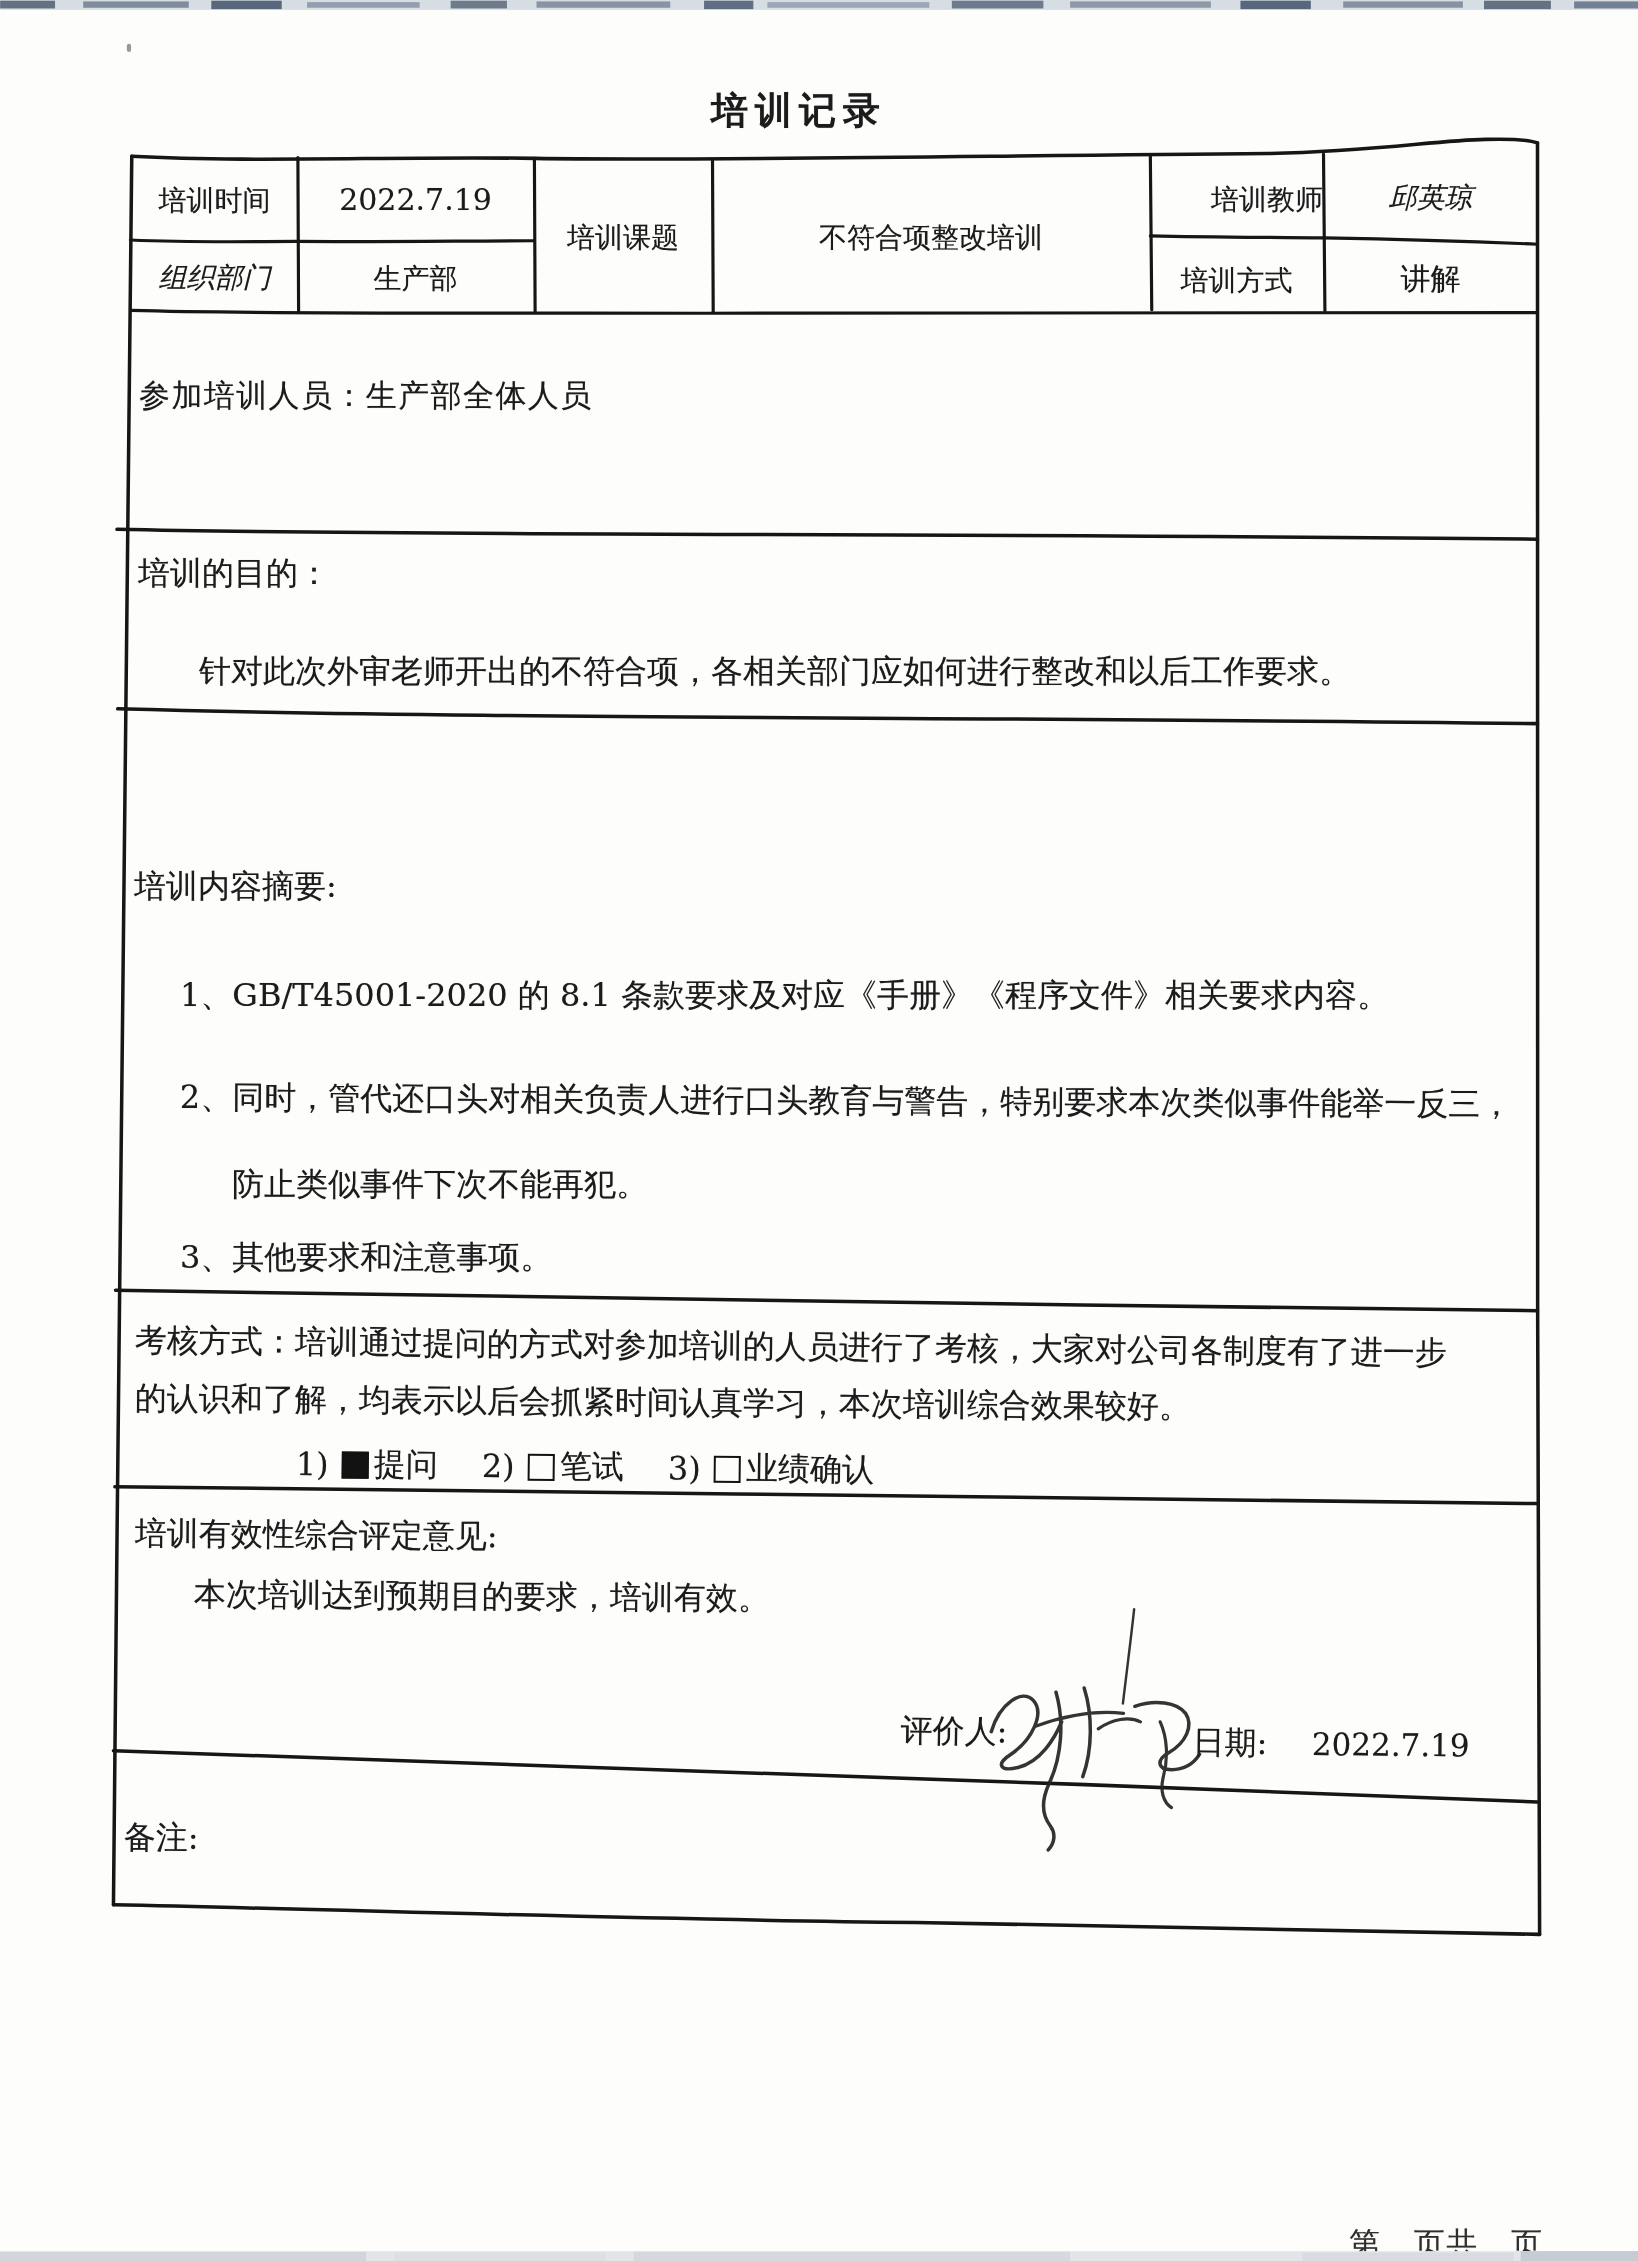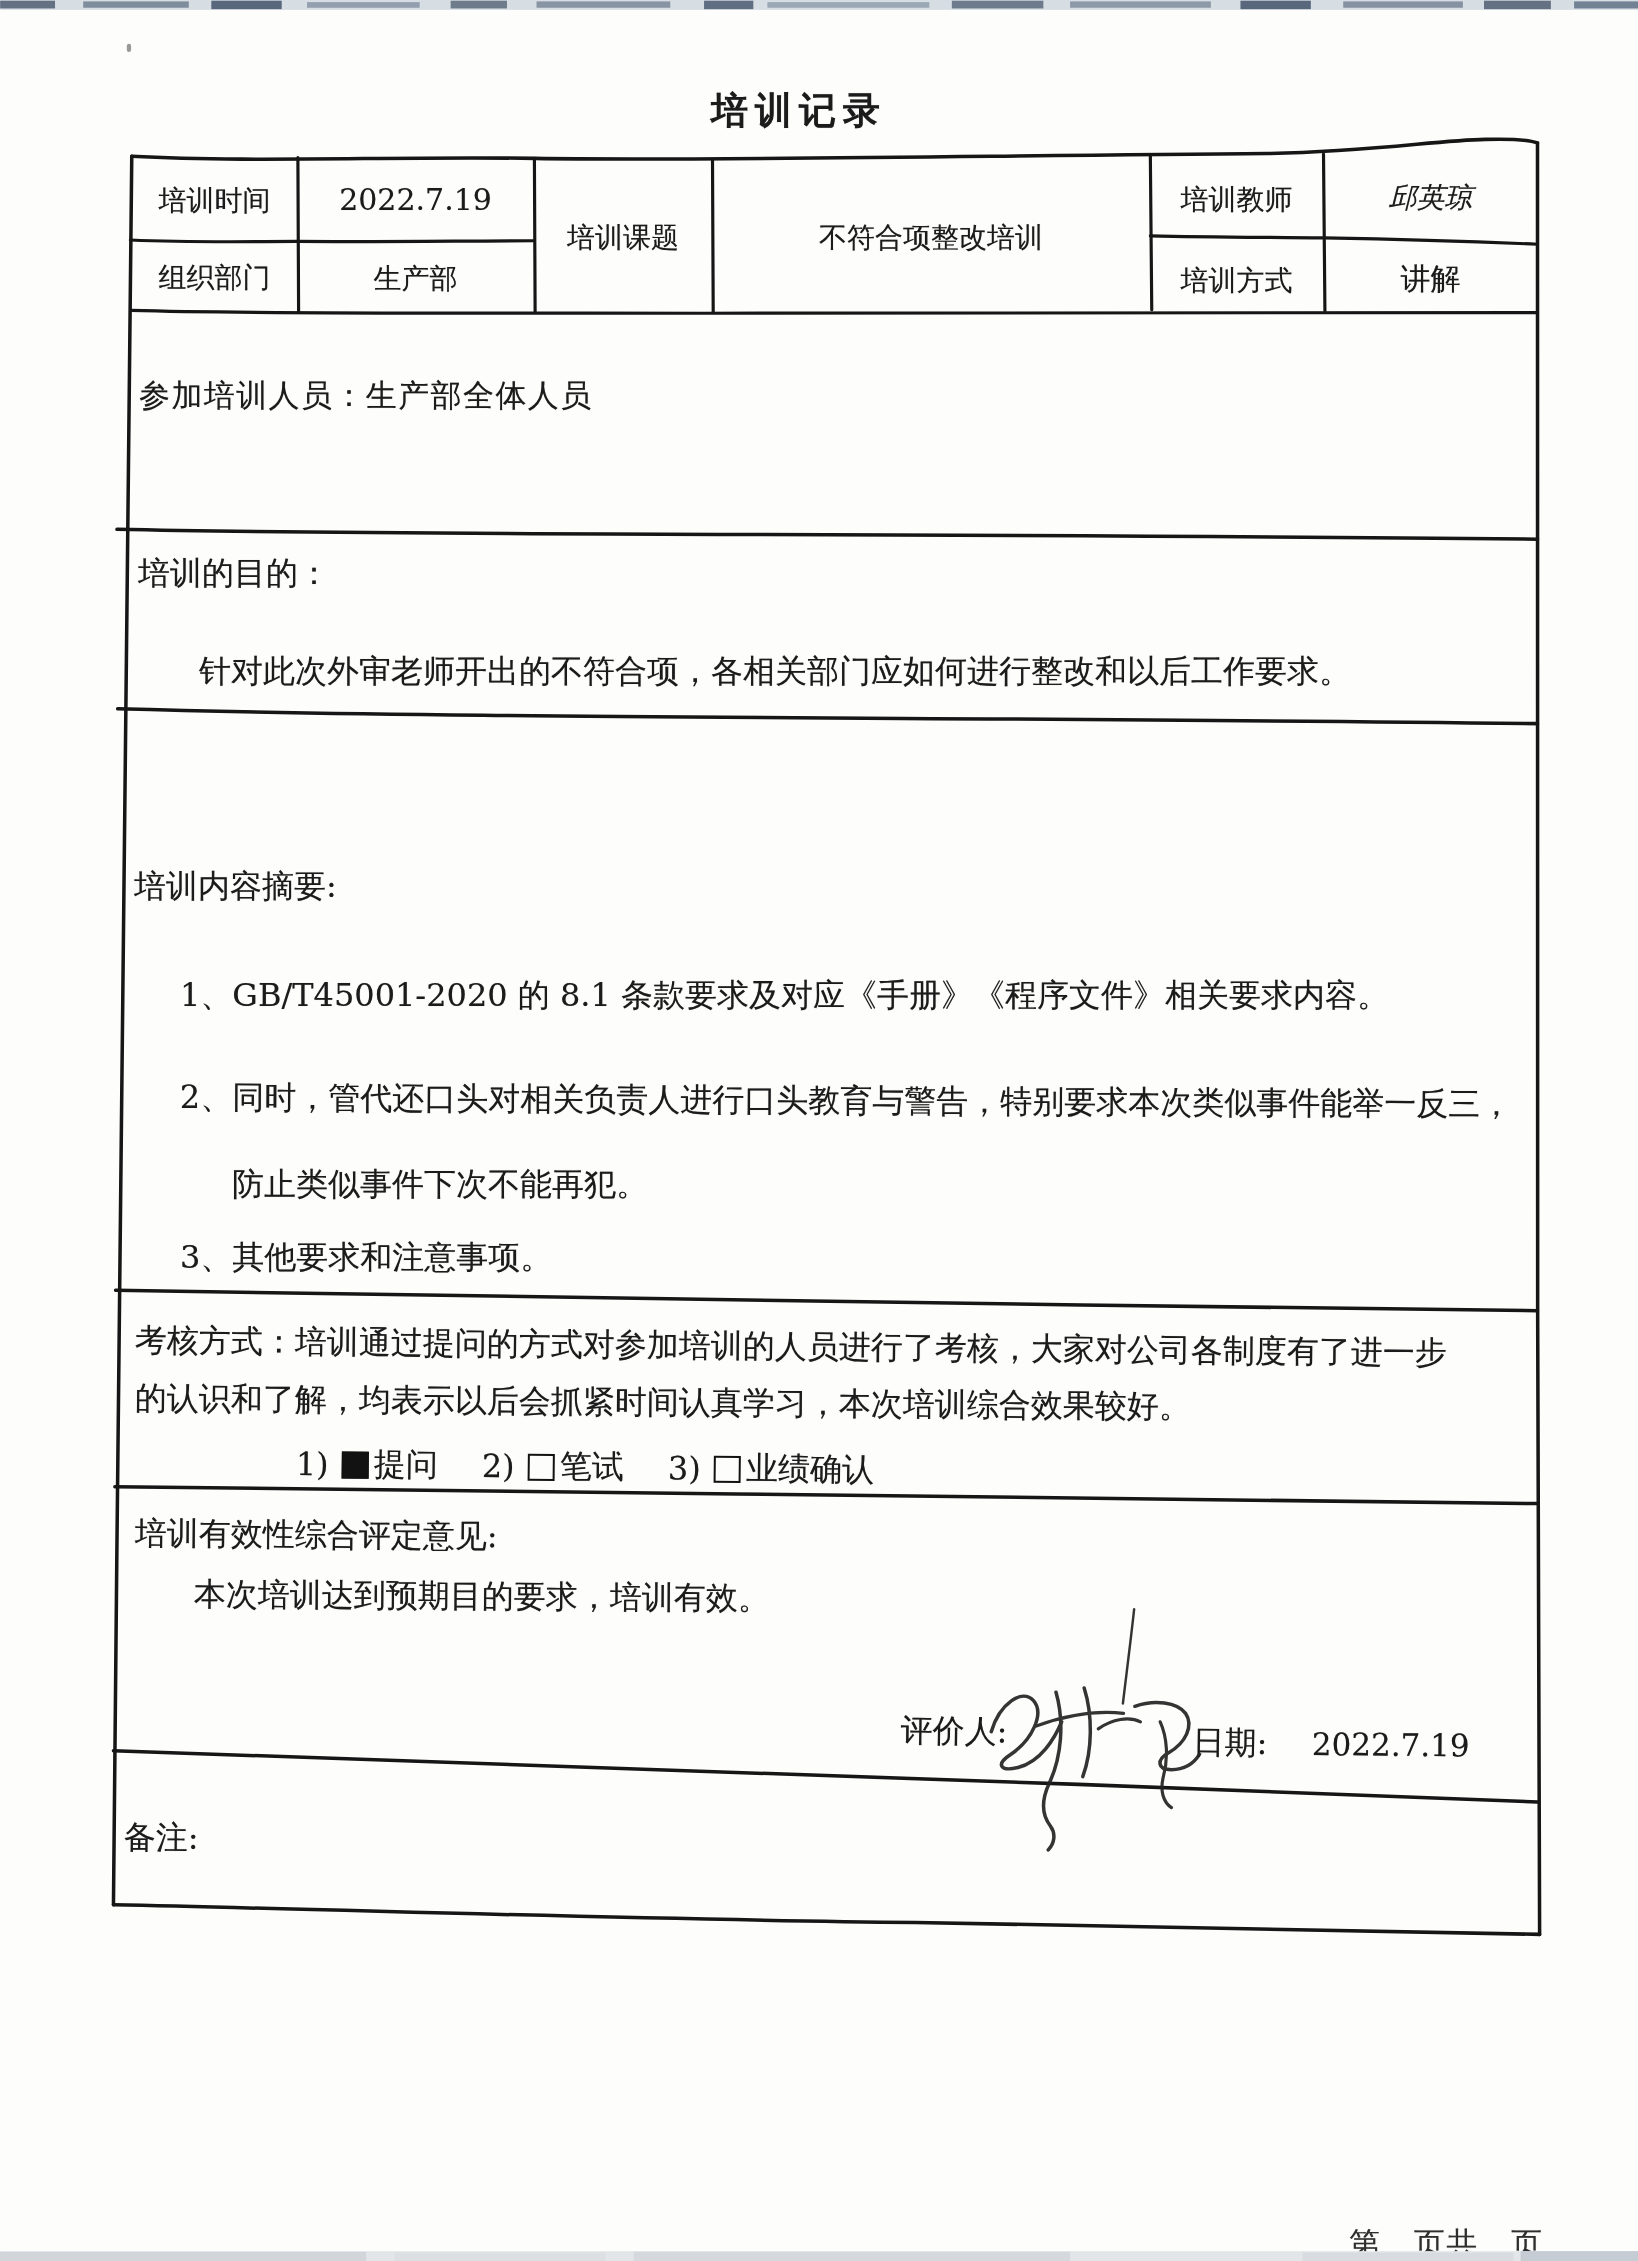--- a/index.html
+++ b/index.html
@@ -71,23 +71,23 @@
 <body>
 
 <div class="page">
 
   <div class="title">培训记录</div>
 
   <div class="hc" style="left:132px;width:165px;top:182px;">培训时间</div>
   <div class="hc" style="left:297px;width:237px;top:182px;font-size:30px;">2022.7.19</div>
   <div class="hc" style="left:534px;width:178px;top:219px;">培训课题</div>
   <div class="hc" style="left:712px;width:438px;top:219px;">不符合项整改培训</div>
-  <div class="hc" style="left:1150px;width:173px;top:181px;">培训教师</div>
+  <div class="hc" style="left:1150px;width:173px;top:181px;text-align:right;">培训教师</div>
   <div class="hc" style="left:1324px;width:213px;top:179px;font-style:italic;">邱英琼</div>
-  <div class="hc" style="left:132px;width:165px;top:259px;">组织部门</div>
+  <div class="hc" style="left:132px;width:165px;top:259px;font-style:italic;">组织部门</div>
   <div class="hc" style="left:297px;width:237px;top:260px;">生产部</div>
   <div class="hc" style="left:1150px;width:173px;top:262px;">培训方式</div>
   <div class="hc" style="left:1324px;width:213px;top:259px;font-size:30px;">讲解</div>
 
   <div class="t" style="left:139px;top:375px;font-size:31px;letter-spacing:1.4px;">参加培训人员：生产部全体人员</div>
 
   <div class="t" style="left:138px;top:552px;">培训的目的：</div>
   <div class="t" style="left:199px;top:650px;font-size:32px;">针对此次外审老师开出的不符合项，各相关部门应如何进行整改和以后工作要求。</div>
 
   <div class="t" style="left:134px;top:865px;">培训内容摘要:</div>

